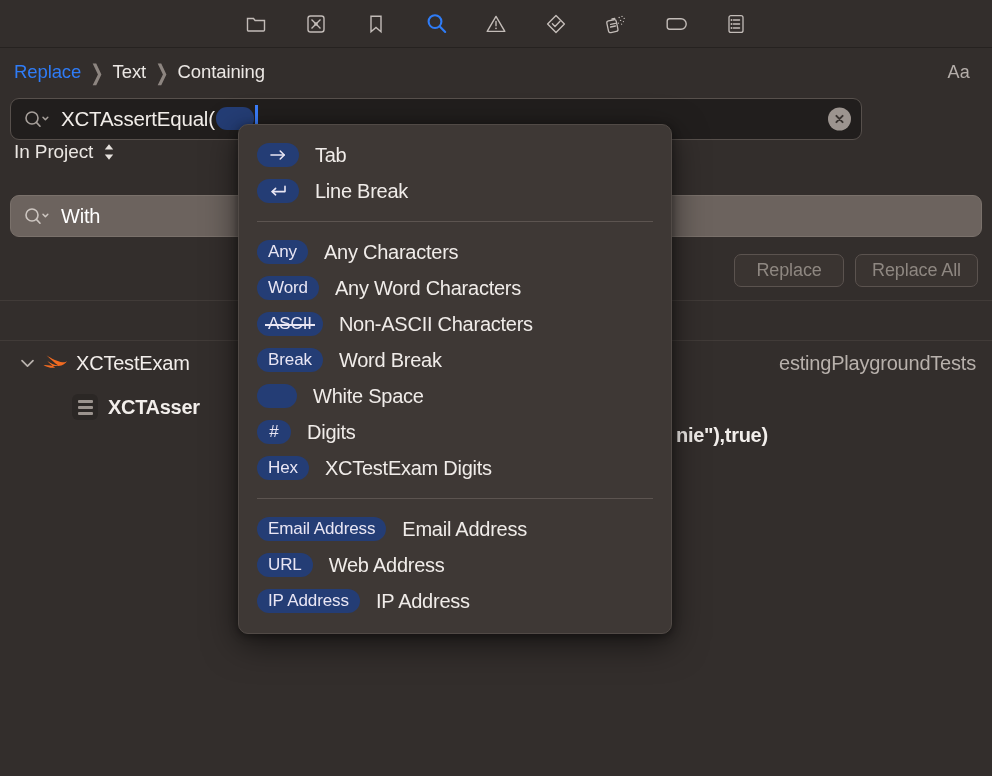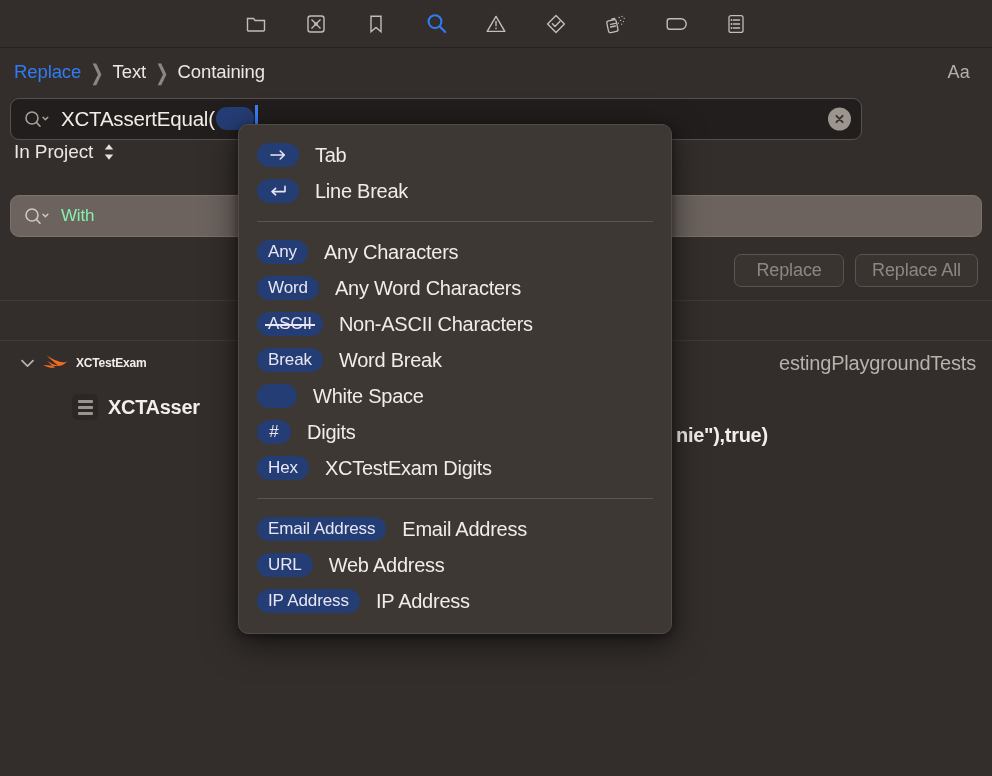--- a/index.html
+++ b/index.html
@@ -161,22 +161,22 @@
     width: 972px; height: 42px;
     background: #6c635e;
     border: 1px solid #7a716b;
     border-radius: 9px;
     display: flex;
     align-items: center;
     padding: 0 12px;
   }
   .replace-field .mag-glass { color: #cdc6c1; }
   .replace-placeholder {
-    font-size: 17px;
-    color: #86efac;
+    font-size: 20px;
+    color: #ffffff;
     letter-spacing: -0.2px;
   }
 
   
   .btn-row {
     position: absolute;
     left: 0; top: 250px;
     width: 992px; height: 40px;
     display: flex;
     justify-content: flex-end;
@@ -223,22 +223,22 @@
     display: flex; align-items: center; justify-content: center;
     color: #b9b2ad;
     margin-right: 6px;
   }
   .swift-icon {
     width: 26px; height: 26px;
     margin-right: 8px;
     display: flex; align-items: center; justify-content: center;
   }
   .file-name {
-    font-size: 12px;
-    font-weight: bold;
+    font-size: 20px;
+    font-weight: normal;
     color: #f2eeeb;
     letter-spacing: -0.2px;
     white-space: nowrap;
   }
   .file-target {
     margin-left: auto;
     margin-right: 16px;
     font-size: 20px;
     color: #b8b1ac;
     letter-spacing: -0.2px;

